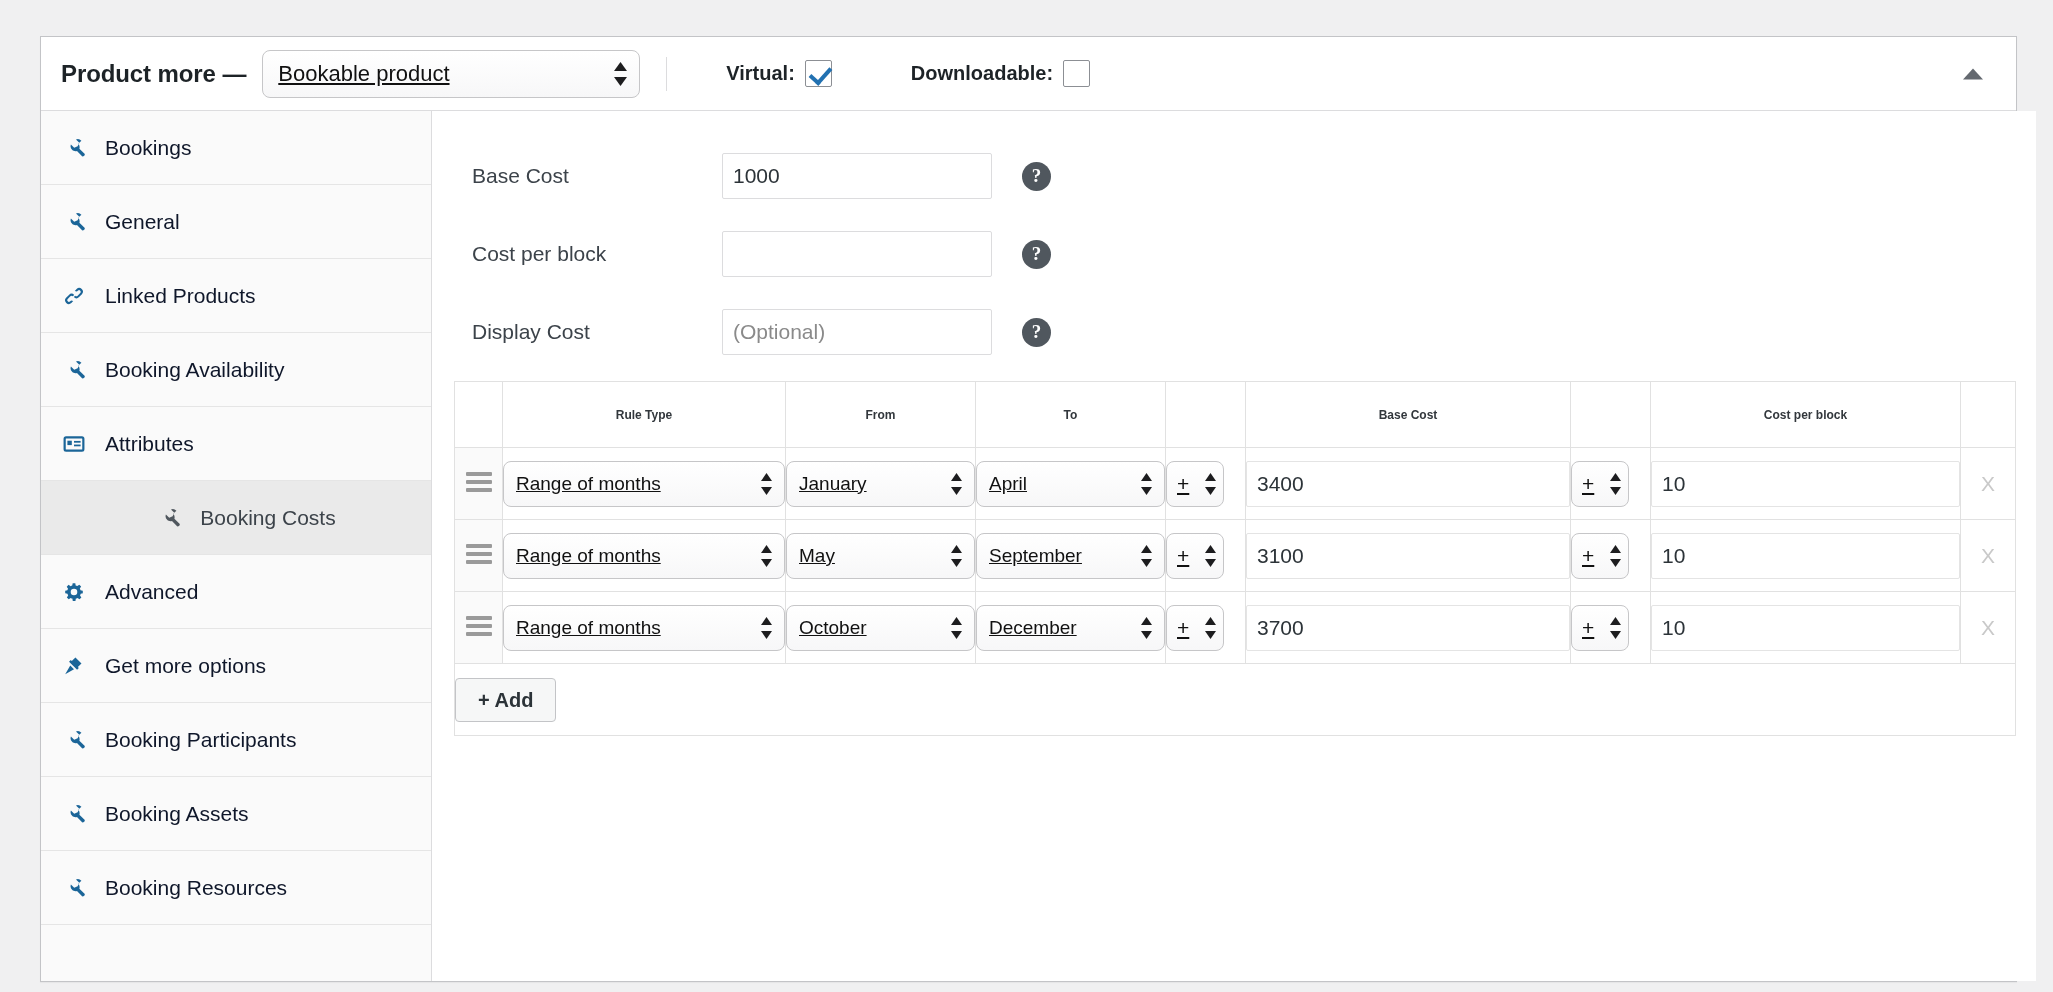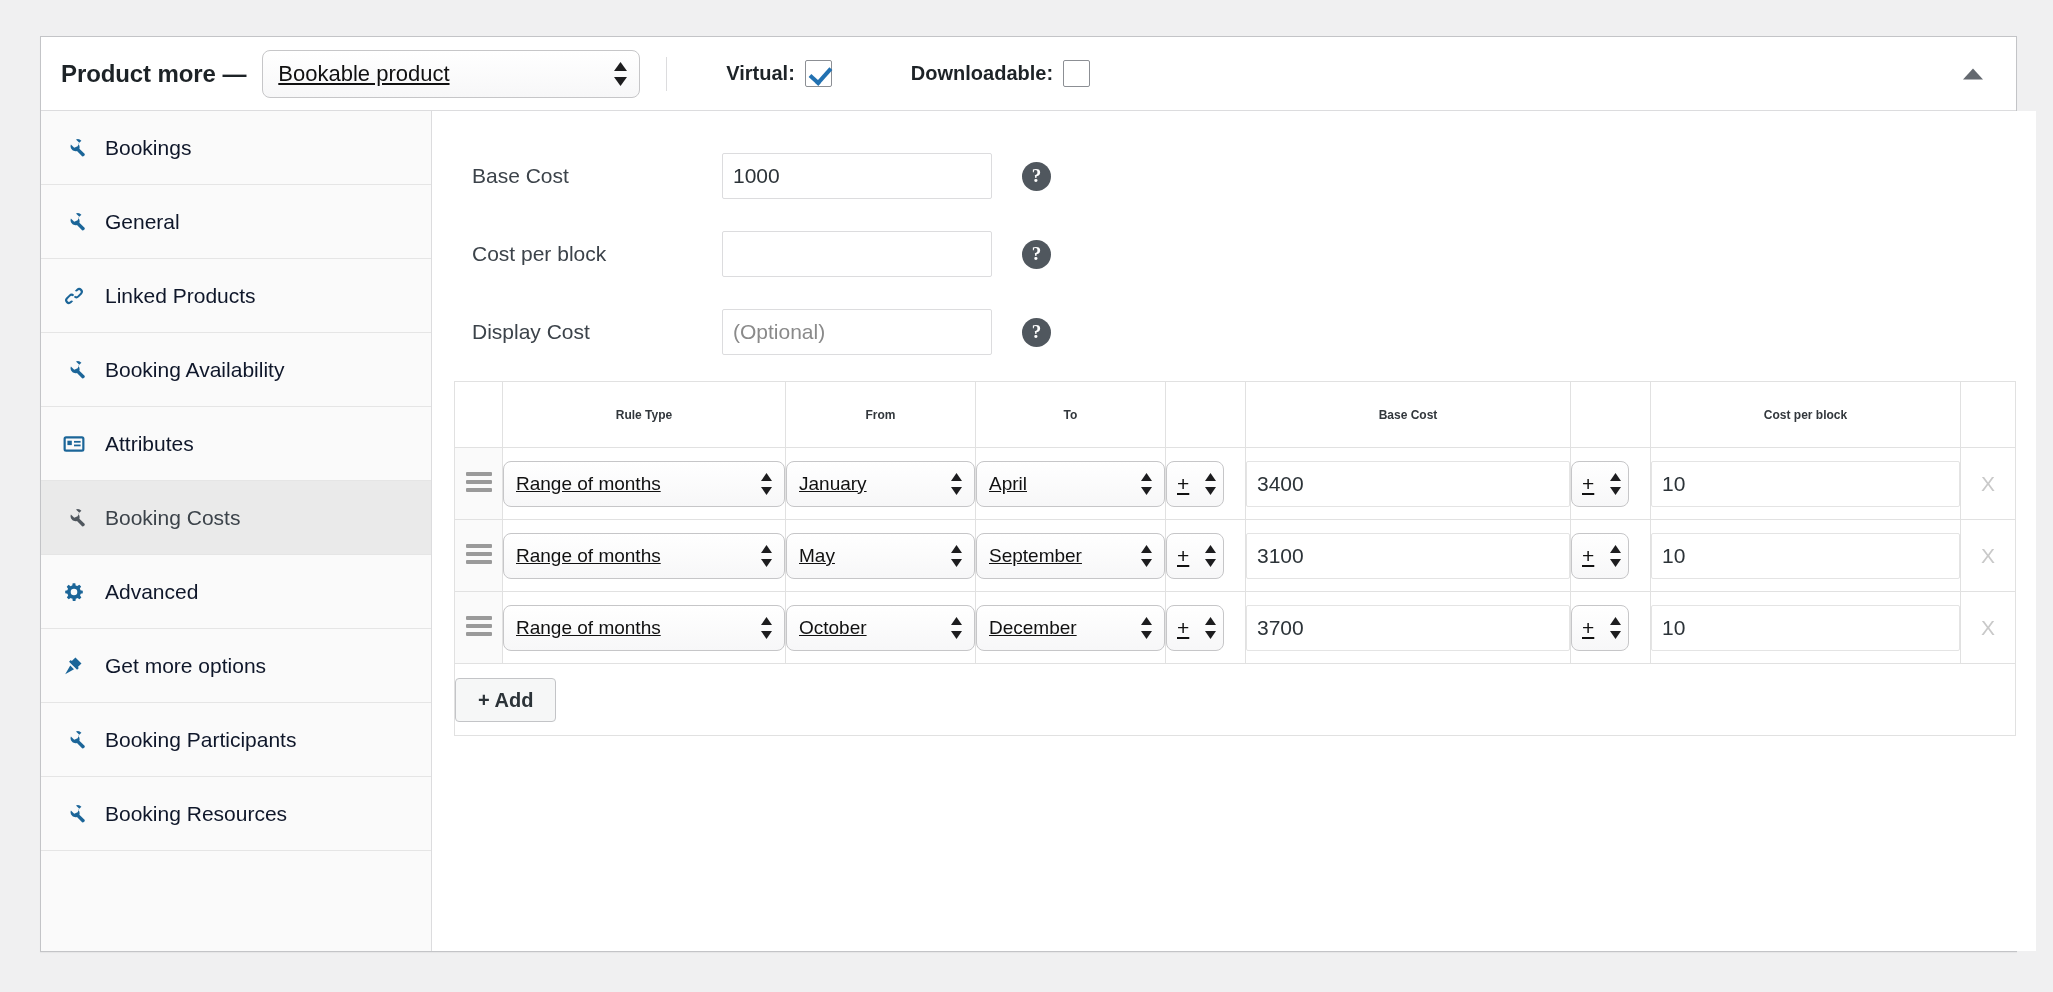--- a/index.html
+++ b/index.html
@@ -134,20 +134,21 @@
   }
   .side-item .sicon {
     width: 30px; flex: none;
     margin-right: 12px;
     line-height: 0;
     display: flex; align-items: center;
   }
   .side-item.active {
     background: #eaeaea;
     color: #3c434a;
+    justify-content: center;
   }
   .side-item.active .sicon svg { fill: #50575e; }
   .side-item .sicon svg { fill: #1b6598; }
   .side-filler { height: 56px; background: #fafafa; border-bottom: none; }
 
   
   .main {
     flex: 1 1 auto;
     background: #fff;
     padding: 26px 20px 0 22px;
@@ -413,20 +414,28 @@
 
         <div class="side-item">
           <span class="sicon">
             <svg width="22" height="22" viewBox="0 0 20 20">
                 <path d="M16.7 3.3a4.6 4.6 0 0 0-4.9-1.1l3 3-1.5 3.1-3.1 1.5-3-3a4.6 4.6 0 0 0 1.1 4.9c1.2 1.2 2.9 1.6 4.4 1.1l4 4a1.6 1.6 0 1 0 2.2-2.2l-4-4c.5-1.5.1-3.2-1.1-4.4 0 0 2.9-2.9 2.9-2.9z"></path>
               </svg>
           </span>
           <span>Booking Participants</span>
         </div>
 
+        <div class="side-item">
+          <span class="sicon">
+            <svg width="22" height="22" viewBox="0 0 20 20">
+                <path d="M16.7 3.3a4.6 4.6 0 0 0-4.9-1.1l3 3-1.5 3.1-3.1 1.5-3-3a4.6 4.6 0 0 0 1.1 4.9c1.2 1.2 2.9 1.6 4.4 1.1l4 4a1.6 1.6 0 1 0 2.2-2.2l-4-4c.5-1.5.1-3.2-1.1-4.4 0 0 2.9-2.9 2.9-2.9z"></path>
+              </svg>
+          </span>
+          <span>Booking Assets</span>
+        </div>
 
         <div class="side-item">
           <span class="sicon">
             <svg width="22" height="22" viewBox="0 0 20 20">
                 <path d="M16.7 3.3a4.6 4.6 0 0 0-4.9-1.1l3 3-1.5 3.1-3.1 1.5-3-3a4.6 4.6 0 0 0 1.1 4.9c1.2 1.2 2.9 1.6 4.4 1.1l4 4a1.6 1.6 0 1 0 2.2-2.2l-4-4c.5-1.5.1-3.2-1.1-4.4 0 0 2.9-2.9 2.9-2.9z"></path>
               </svg>
           </span>
           <span>Booking Resources</span>
         </div>
 

